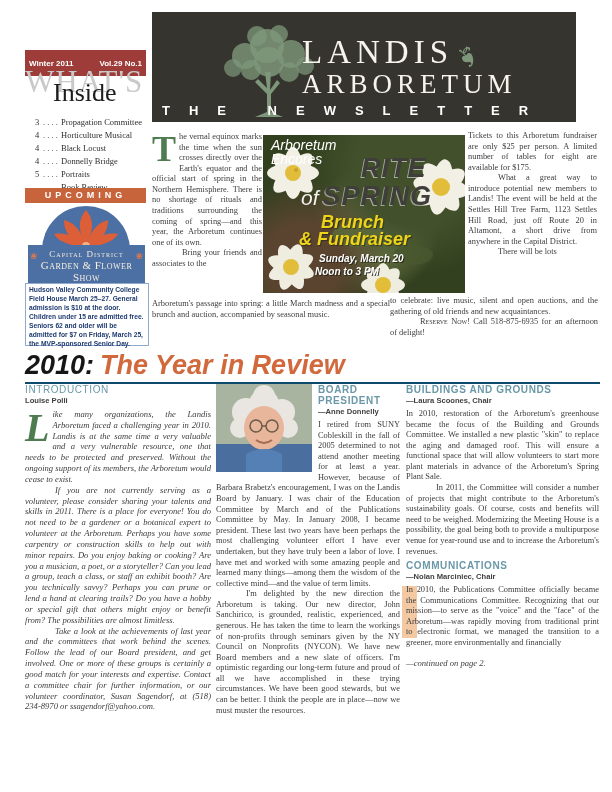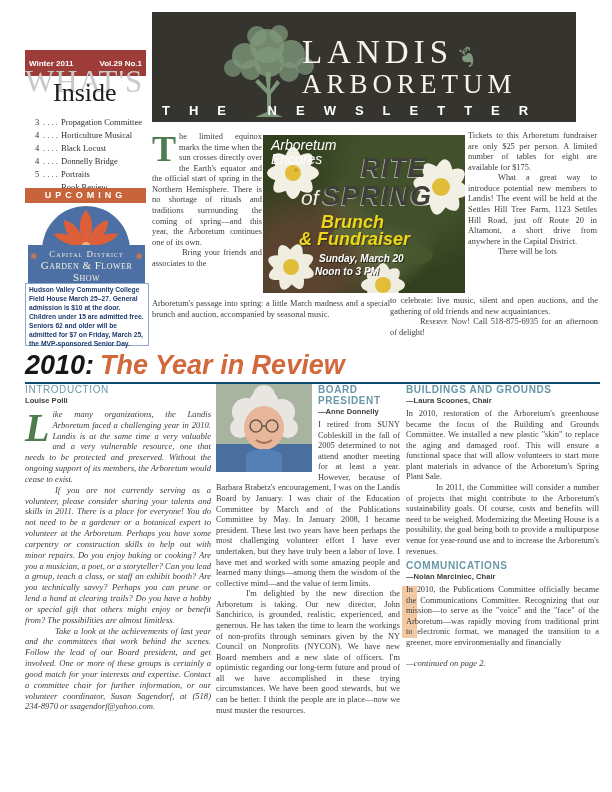--- a/index.html
+++ b/index.html
@@ -169,21 +169,21 @@
   <span class="gfs-sprig" style="left:2px;top:6px;">❀</span>
   <span class="gfs-sprig" style="right:2px;top:6px;">❀</span>
   <div class="gfs-line1">Capital District</div>
   <div class="gfs-line2">Garden &amp; Flower Show</div>
 </div>
 
 <div class="abs show-info">Hudson Valley Community College Field House March 25–27. General admission is $10 at the door. Children under 15 are admitted free. Seniors 62 and older will be admitted for $7 on Friday, March 25, the MVP-sponsored Senior Day.</div>
 
 <div class="abs col-vernal serif-body">
   <span class="dropcap">T</span>
-  <p>he limited equinox marks the time when the sun crosses directly over the Earth's equator and the official start of spring in the Northern Hemisphere. There is no shortage of rituals and traditions surrounding the coming of spring—and this year, the Arboretum continues one of its own.</p>
+  <p>he vernal equinox marks the time when the sun crosses directly over the Earth's equator and the official start of spring in the Northern Hemisphere. There is no shortage of rituals and traditions surrounding the coming of spring—and this year, the Arboretum continues one of its own.</p>
   <p class="ind">Bring your friends and associates to the</p>
 </div>
 
 <div class="abs feature-img">
   <svg width="202" height="158" viewBox="0 0 202 158" style="position:absolute;left:0;top:0;">
     <g>
       <g transform="translate(30,38)">
           <g fill="#f2efe4">
             <ellipse rx="10" ry="26" transform="rotate(0)"></ellipse>
             <ellipse rx="10" ry="26" transform="rotate(45)"></ellipse>

